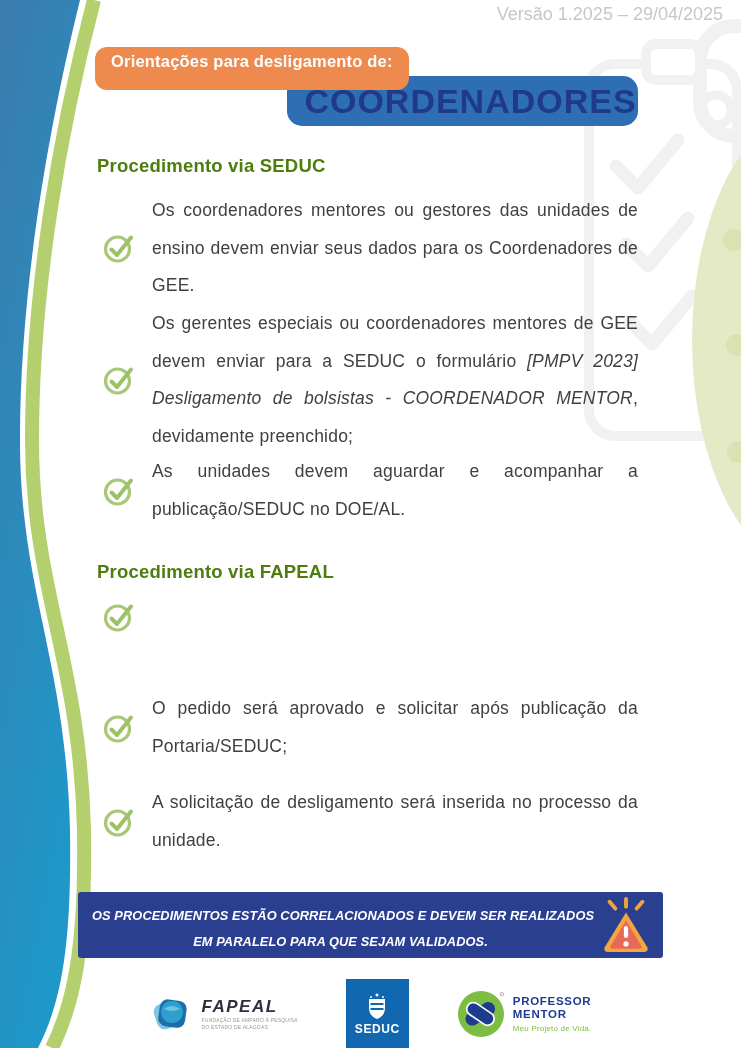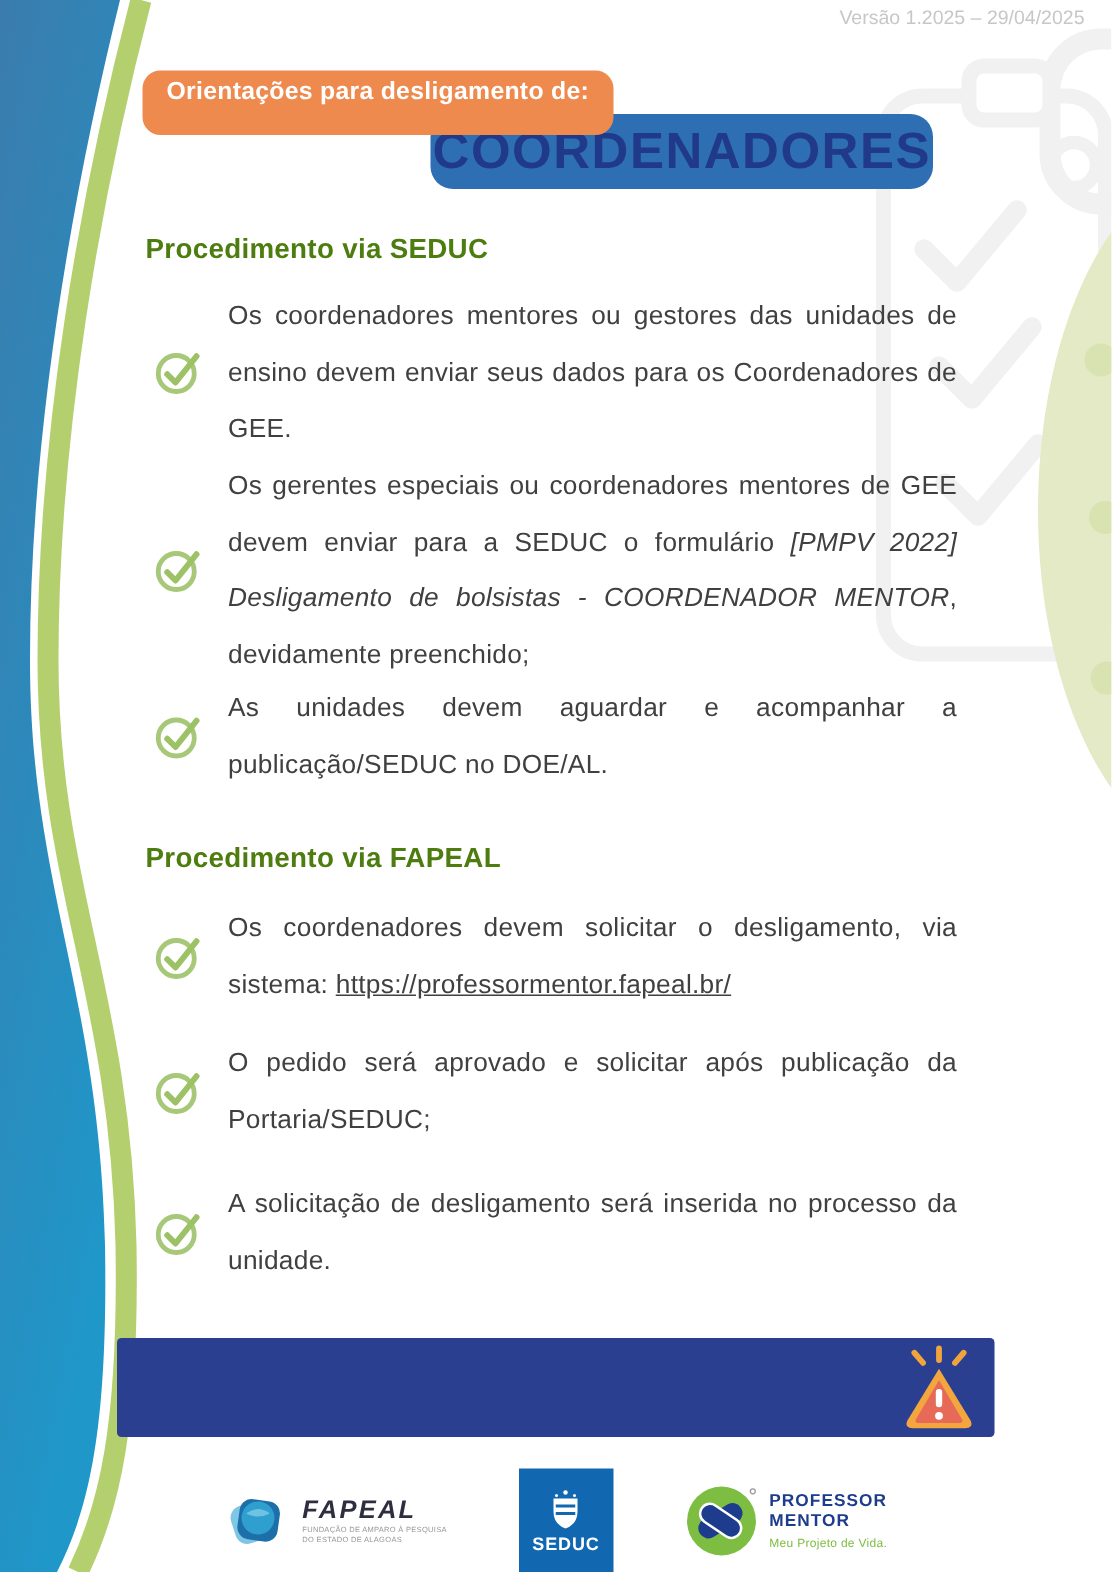--- a/index.html
+++ b/index.html
@@ -1,23 +1,23 @@
 <!DOCTYPE html>
 <html><head>
 <meta charset="utf-8">
 <style>
   html,body{margin:0;padding:0;background:#ffffff;}
   .page{position:relative;width:741px;height:1048px;background:#ffffff;overflow:hidden;
         font-family:"Liberation Sans", sans-serif;}
   .decor{position:absolute;left:0;top:0;width:741px;height:1048px;z-index:0;}
-  .version{position:absolute;top:4px;right:18px;font-size:13px;color:#c7c7c7;z-index:3;}
+  .version{position:absolute;top:4px;right:18px;font-size:18px;color:#c7c7c7;z-index:3;}
   .tag{position:absolute;left:95px;top:47px;z-index:4;background:#EF8A4F;color:#ffffff;
        font-size:16.5px;font-weight:600;padding:5px 16px 19px;border-radius:12px;letter-spacing:0.2px;}
   .title-banner{position:absolute;left:287px;top:76px;width:335px;height:50px;background:#2E6FB4;
-       border-radius:15px;z-index:3;display:flex;align-items:center;justify-content:center;}
+       border-radius:15px;z-index:3;display:flex;align-items:center;justify-content:center;padding-left:16px;}
   .title-banner span{color:#203A89;font-size:34px;font-weight:800;letter-spacing:1px;}
   .content{position:absolute;left:97px;top:0;width:541px;z-index:2;}
   .sec-heading{position:absolute;left:0;font-size:18.5px;font-weight:800;color:#4d7c0f;letter-spacing:0.2px;}
   .item{position:absolute;left:0;width:541px;display:flex;align-items:center;}
   .check{flex:0 0 34px;width:34px;height:34px;margin-left:5px;margin-right:16px;}
   .itext{margin:0;width:486px;font-size:17.5px;line-height:37.5px;color:#404040;
          letter-spacing:0.2px;text-align:justify;}
   .part-italic{font-style:italic;}
   .part-link{text-decoration:underline;color:#404040;cursor:pointer;}
   .notice{position:absolute;left:78px;top:892px;width:585px;height:66px;background:#2B3F91;
@@ -89,39 +89,38 @@
         <path d="M9.5,18.5 L15,24 L29,6.5" stroke="#9CC265" stroke-width="4" fill="none" stroke-linecap="round" stroke-linejoin="round"></path>
       </svg>
       <p class="itext"><span>Os coordenadores mentores ou gestores das unidades de ensino devem enviar seus dados para os Coordenadores de GEE.</span></p>
     </div>
 
     <div class="item" style="top:305px">
       <svg class="check" viewBox="0 0 34 34">
         <circle cx="15.5" cy="18" r="12" stroke="#A6C878" stroke-width="3.2" fill="none"></circle>
         <path d="M9.5,18.5 L15,24 L29,6.5" stroke="#9CC265" stroke-width="4" fill="none" stroke-linecap="round" stroke-linejoin="round"></path>
       </svg>
-      <p class="itext"><span>Os gerentes especiais ou coordenadores mentores de GEE devem enviar para a SEDUC o formulário </span><span class="part-italic">[PMPV 2022] Desligamento de bolsistas - COORDENADOR MENTOR</span><span>, devidamente preenchido;</span></p>
+      <p class="itext"><span>Os gerentes especiais ou coordenadores mentores de GEE devem enviar para a SEDUC o formulário </span><span class="part-italic">[PMPV 2023] Desligamento de bolsistas - COORDENADOR MENTOR</span><span>, devidamente preenchido;</span></p>
     </div>
 
     <div class="item" style="top:453px">
       <svg class="check" viewBox="0 0 34 34">
         <circle cx="15.5" cy="18" r="12" stroke="#A6C878" stroke-width="3.2" fill="none"></circle>
         <path d="M9.5,18.5 L15,24 L29,6.5" stroke="#9CC265" stroke-width="4" fill="none" stroke-linecap="round" stroke-linejoin="round"></path>
       </svg>
       <p class="itext"><span>As unidades devem aguardar e acompanhar a publicação/SEDUC no DOE/AL.</span></p>
     </div>
 
     <div class="sec-heading" style="top:561px">Procedimento via FAPEAL</div>
 
     <div class="item" style="top:600px">
       <svg class="check" viewBox="0 0 34 34">
         <circle cx="15.5" cy="18" r="12" stroke="#A6C878" stroke-width="3.2" fill="none"></circle>
         <path d="M9.5,18.5 L15,24 L29,6.5" stroke="#9CC265" stroke-width="4" fill="none" stroke-linecap="round" stroke-linejoin="round"></path>
       </svg>
-      <p class="itext"><span>Os coordenadores devem solicitar o desligamento, via sistema: </span><span class="part-link">https://professormentor.fapeal.br/</span></p>
     </div>
 
     <div class="item" style="top:690px">
       <svg class="check" viewBox="0 0 34 34">
         <circle cx="15.5" cy="18" r="12" stroke="#A6C878" stroke-width="3.2" fill="none"></circle>
         <path d="M9.5,18.5 L15,24 L29,6.5" stroke="#9CC265" stroke-width="4" fill="none" stroke-linecap="round" stroke-linejoin="round"></path>
       </svg>
       <p class="itext"><span>O pedido será aprovado e solicitar após publicação da Portaria/SEDUC;</span></p>
     </div>
 
@@ -129,20 +128,24 @@
       <svg class="check" viewBox="0 0 34 34">
         <circle cx="15.5" cy="18" r="12" stroke="#A6C878" stroke-width="3.2" fill="none"></circle>
         <path d="M9.5,18.5 L15,24 L29,6.5" stroke="#9CC265" stroke-width="4" fill="none" stroke-linecap="round" stroke-linejoin="round"></path>
       </svg>
       <p class="itext"><span>A solicitação de desligamento será inserida no processo da unidade.</span></p>
     </div>
 
   </div>
 
   <div class="notice">
+    <div class="notice-lines">
+      <div>OS PROCEDIMENTOS ESTÃO CORRELACIONADOS E DEVEM SER REALIZADOS</div>
+      <div>EM PARALELO PARA QUE SEJAM VALIDADOS.</div>
+    </div>
     <svg class="warn" viewBox="0 0 60 60">
       <g stroke="#F2A43C" stroke-width="4" stroke-linecap="round">
         <line x1="19" y1="12" x2="13" y2="5"></line>
         <line x1="30" y1="10" x2="30" y2="2"></line>
         <line x1="41" y1="12" x2="47" y2="5"></line>
       </g>
       <path d="M30,16 L52,52 Q54,57 48,57 L12,57 Q6,57 8,52 Z" fill="#F3A53E"></path>
       <path d="M30,24 L46,51 Q47,53.5 43.5,53.5 L16.5,53.5 Q13,53.5 14,51 Z" fill="#E76A58"></path>
       <rect x="27.8" y="30" width="4.4" height="12.5" rx="2.2" fill="#ffffff"></rect>
       <circle cx="30" cy="48.5" r="2.7" fill="#ffffff"></circle>

